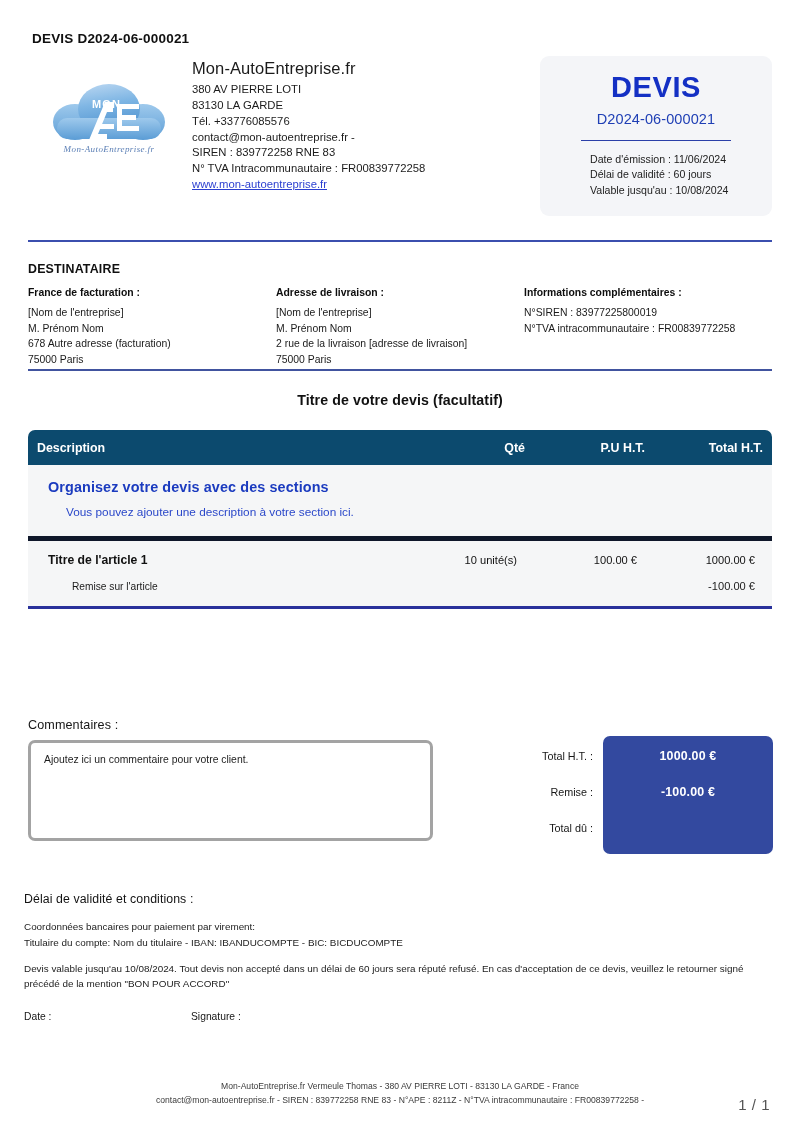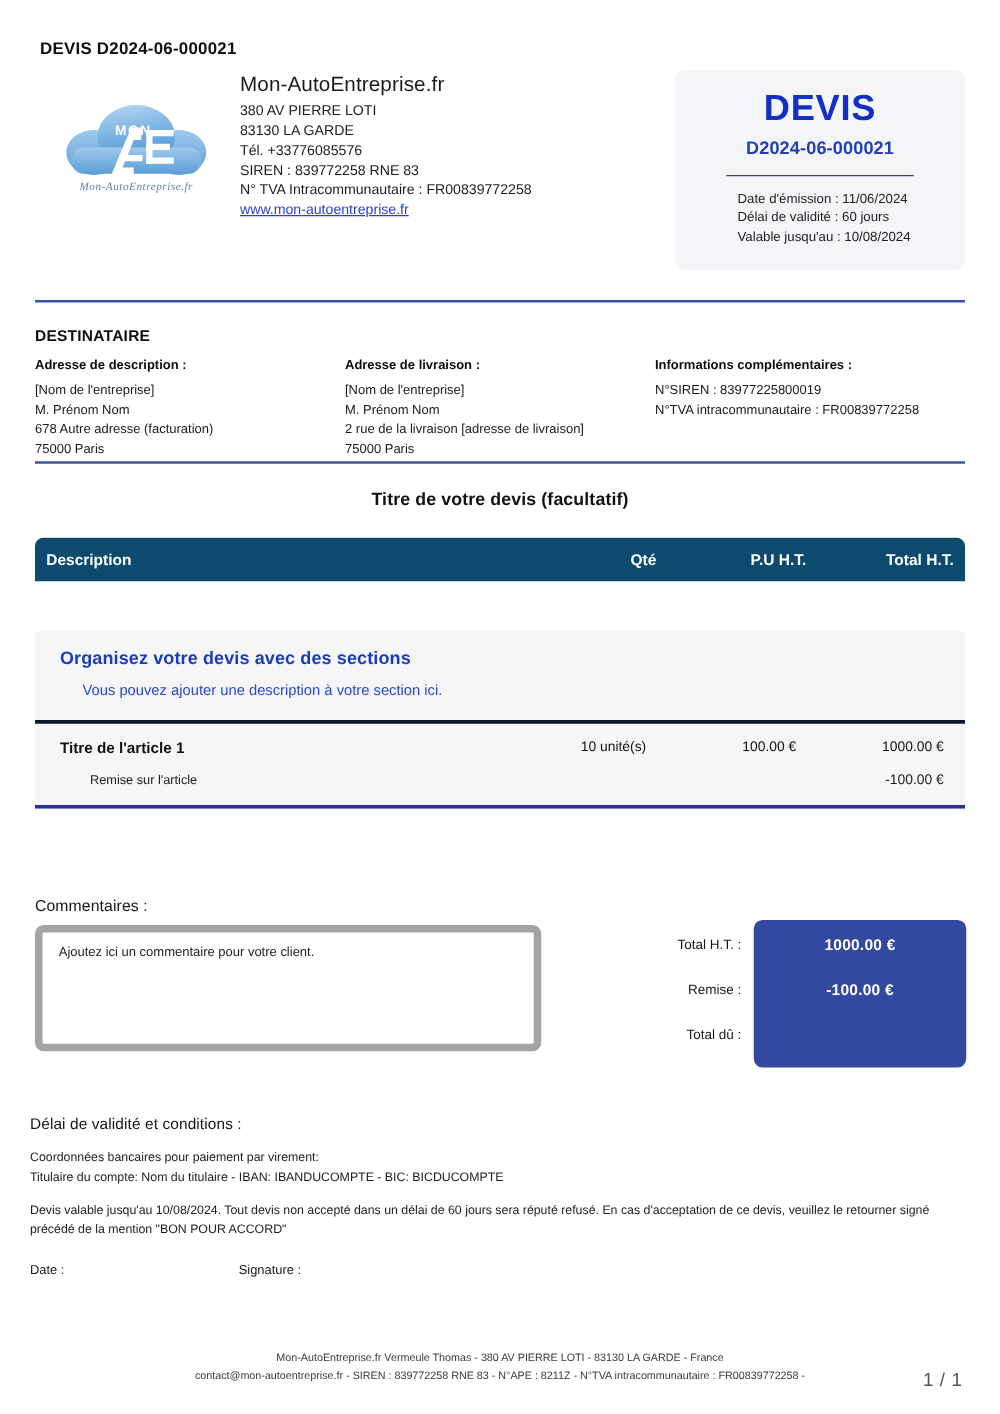--- a/index.html
+++ b/index.html
@@ -87,21 +87,20 @@
     font-weight: bold;
     color: #1430c4;
     letter-spacing: 0.6px;
     line-height: 1.1;
   }
   .devis-num {
     margin-top: 7px;
     font-size: 14.5px;
     color: #1f3fb5;
     letter-spacing: 0.1px;
-    font-weight: bold;
   }
   .devis-sep {
     margin: 13px auto 11px auto;
     width: 150px;
     height: 1px;
     background: #2b3fa8;
   }
   .devis-meta {
     font-size: 10.6px;
     line-height: 1.45;
@@ -183,22 +182,21 @@
   }
   .col-desc  { flex: 1 1 auto; text-align: left; }
   .col-qty   { flex: 0 0 120px; text-align: right; }
   .col-pu    { flex: 0 0 120px; text-align: right; }
   .col-total { flex: 0 0 118px; text-align: right; }
 
   .tbody { background: #f5f6f7; }
 
   .section-row {
     padding: 14px 17px 16px 20px;
-    border-bottom: 3px solid #0f172a;
-    margin-top: 40px;
+    border-bottom: 5px solid #0f172a;
   }
   .section-title {
     font-size: 14.4px;
     font-weight: bold;
     color: #1b3bbf;
     letter-spacing: 0.1px;
   }
   .section-desc {
     margin-top: 9px;
     padding-left: 18px;
@@ -247,21 +245,21 @@
   }
   .comments-label {
     font-size: 12.6px;
     color: #161616;
     letter-spacing: 0.1px;
   }
   .comments-box {
     margin-top: 8px;
     width: 405px;
     height: 101px;
-    border: 6px solid #a3a3a3;
+    border: 3px solid #a3a3a3;
     border-radius: 7px;
     background: #ffffff;
     padding: 11px 13px;
     font-size: 10.4px;
     color: #1d1d1d;
   }
   .tva-note {
     margin-top: 13px;
     font-size: 10.3px;
     color: #1a1a1a;
@@ -396,20 +394,21 @@
         <text x="64" y="74" text-anchor="middle" font-family="'Liberation Serif',serif" font-style="italic" font-size="9" fill="#5b7fb5" letter-spacing="0.4">Mon-AutoEntreprise.fr</text>
       </svg>
     </div>
 
     <div class="issuer">
       <div class="issuer-name">Mon-AutoEntreprise.fr</div>
       <div class="issuer-lines">
         <div>380 AV PIERRE LOTI</div>
         <div>83130 LA GARDE</div>
         <div>Tél. +33776085576</div>
+        <div>contact@mon-autoentreprise.fr -</div>
         <div>SIREN : 839772258 RNE 83</div>
         <div>N° TVA Intracommunautaire : FR00839772258</div>
         <div><a class="issuer-web" href="#">www.mon-autoentreprise.fr</a></div>
       </div>
     </div>
 
     <div class="devis-box">
       <div class="devis-title">DEVIS</div>
       <div class="devis-num">D2024-06-000021</div>
       <div class="devis-sep"></div>
@@ -421,21 +420,21 @@
     </div>
   </div>
 
   <div class="rule" style="top:240px;"></div>
 
   <div class="dest">
     <div class="dest-title">DESTINATAIRE</div>
     <div class="dest-cols">
 
       <div class="dest-col c1">
-        <div class="lbl">Adresse de description :</div>
+        <div class="lbl">France de facturation :</div>
         <div>[Nom de l'entreprise]</div>
         <div>M. Prénom Nom</div>
         <div>678 Autre adresse (facturation)</div>
         <div>75000 Paris</div>
       </div>
 
       <div class="dest-col c2">
         <div class="lbl">Adresse de livraison :</div>
         <div>[Nom de l'entreprise]</div>
         <div>M. Prénom Nom</div>

